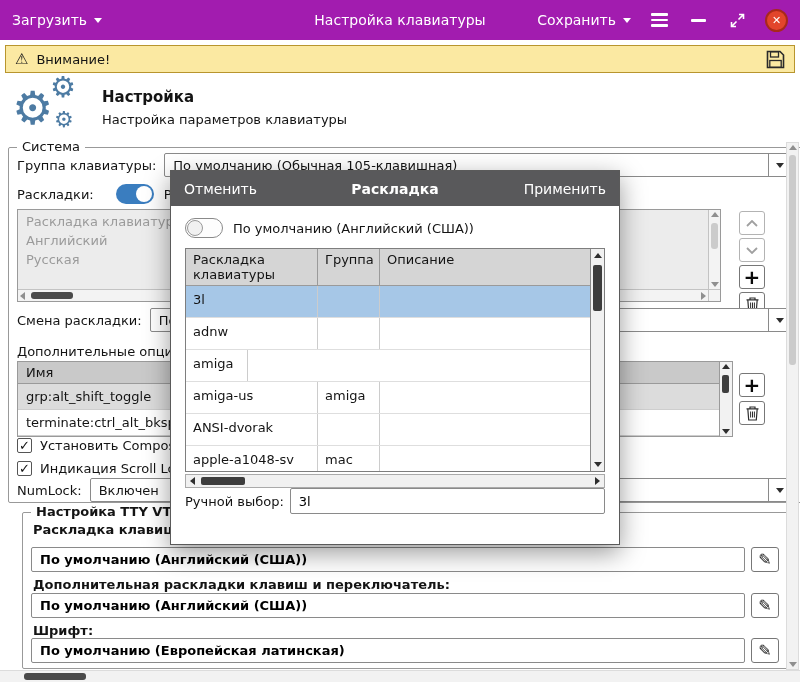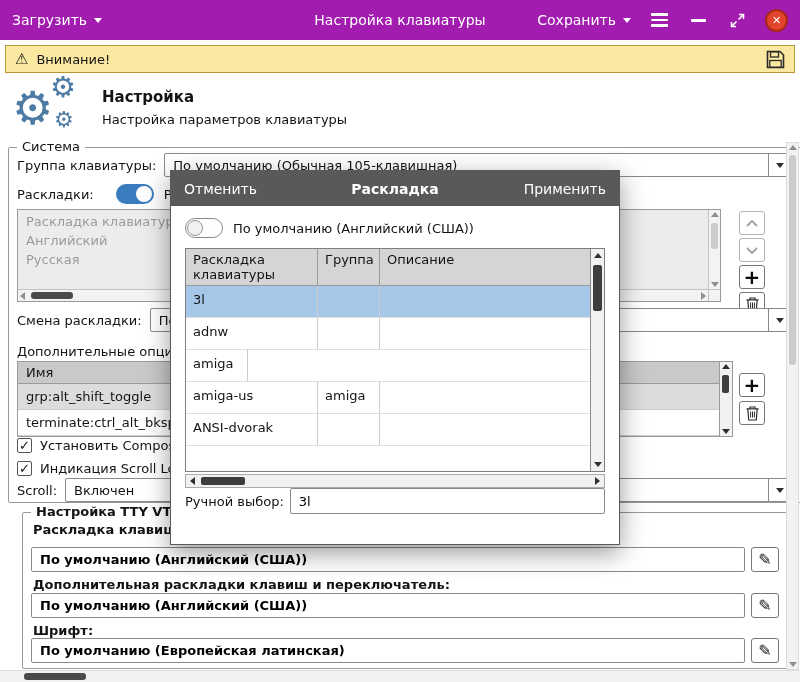--- a/index.html
+++ b/index.html
@@ -297,21 +297,21 @@
     <span>Установить Compose-клавишу</span>
   </div>
   <div class="cbrow" style="left:8px;top:313px;">
     <span class="checkbox">
         <span>✓</span>
       </span>
     <span>Индикация Scroll Lock</span>
   </div>
 
   <div class="row" style="left:8px;top:330px;right:10px;">
-    <label>Scroll:</label>
+    <label>NumLock:</label>
     <div class="dropdown">
       <span class="val">Включен</span>
       <span class="dd-btn">
           <span class="tri tri-dn-dark"></span>
         </span>
     </div>
   </div>
 </div>
 
 <div class="groupbox gb-tty">
@@ -390,20 +390,25 @@
           <div class="mt-row">
             <span class="mc mc1">amiga-us</span>
             <span class="mc mc2">amiga</span>
             <span class="mc mc3"></span>
           </div>
           <div class="mt-row">
             <span class="mc mc1">ANSI-dvorak</span>
             <span class="mc mc2"></span>
             <span class="mc mc3"></span>
           </div>
+          <div class="mt-row">
+            <span class="mc mc1">apple-a1048-sv</span>
+            <span class="mc mc2">mac</span>
+            <span class="mc mc3"></span>
+          </div>
         </div>
       </div>
       <div class="mt-vscroll">
         <span class="sb-arrow">
             <span class="tri tri-up-dark"></span>
           </span>
         <span class="mt-vtrack">
             <span class="mt-vthumb"></span>
           </span>
         <span class="sb-arrow">

